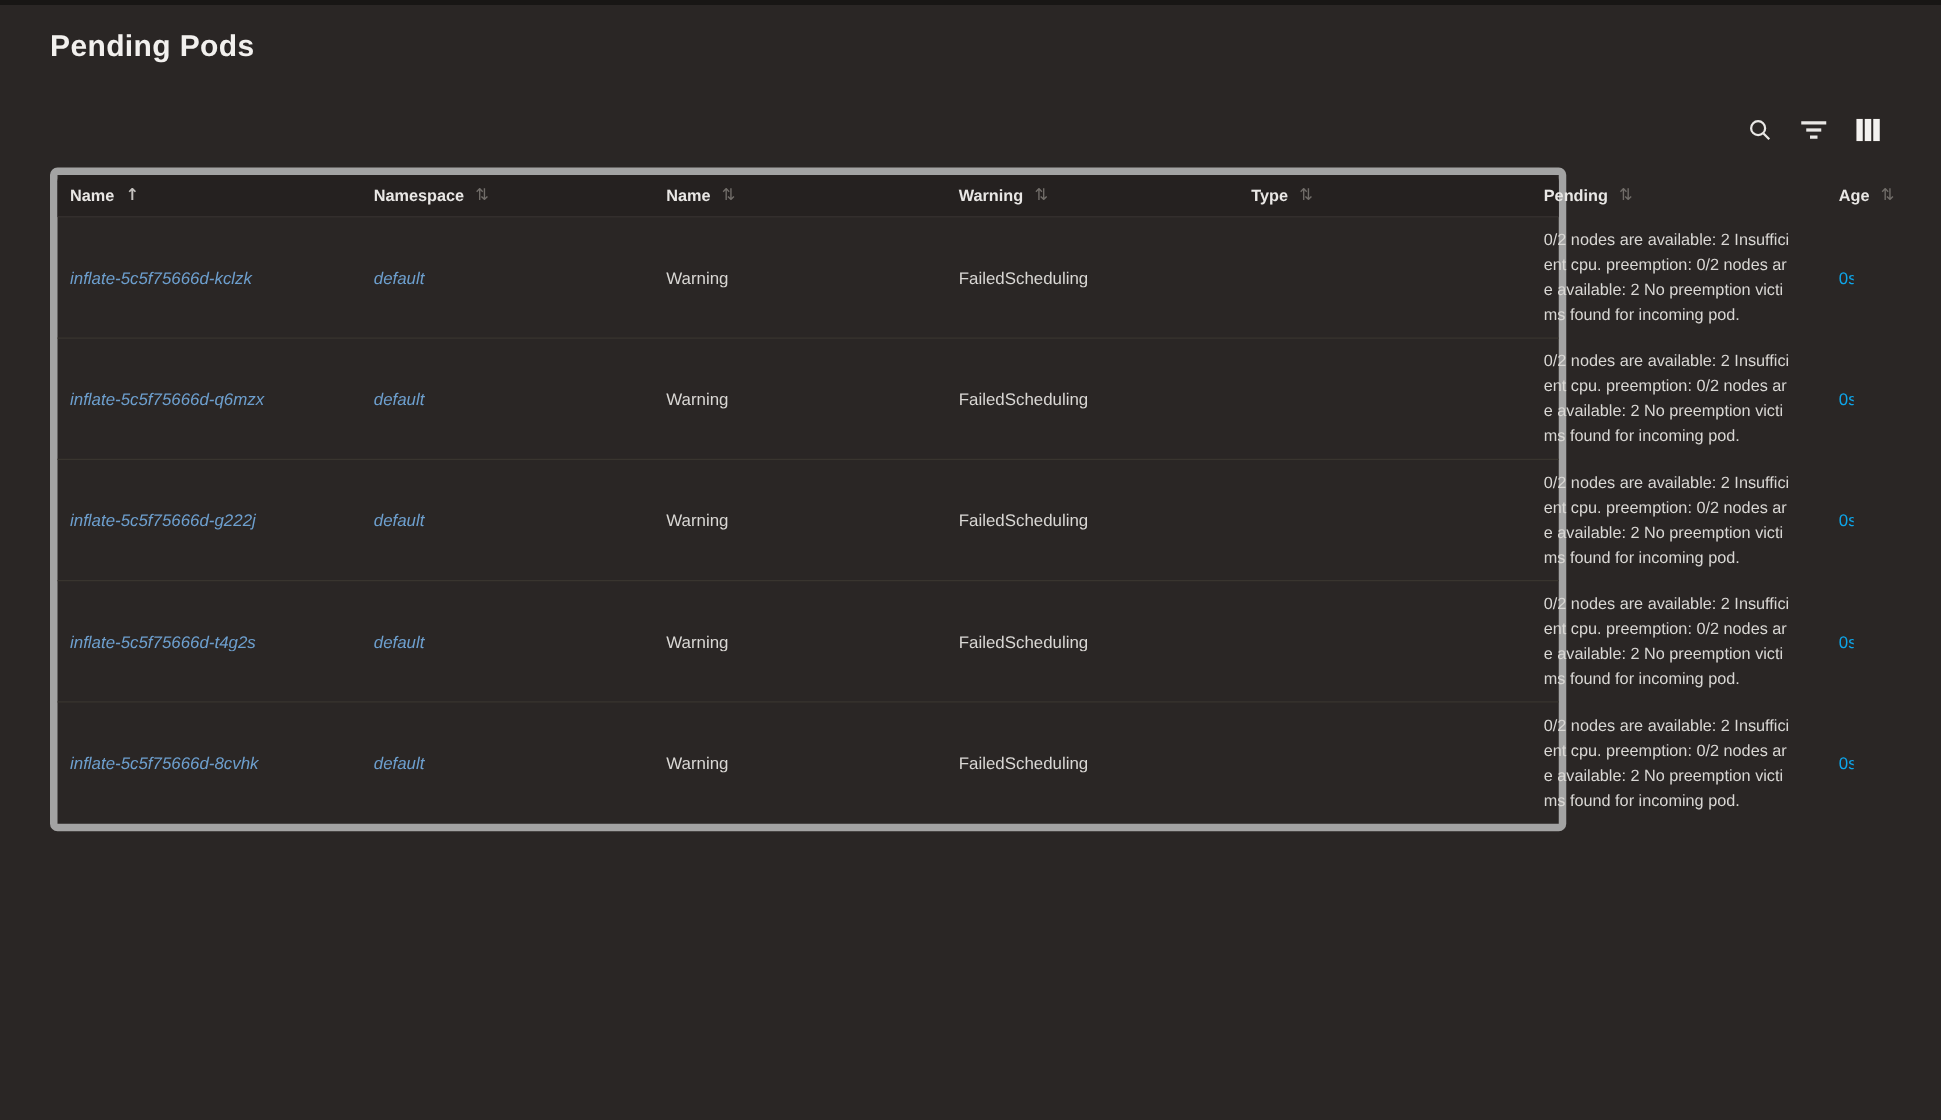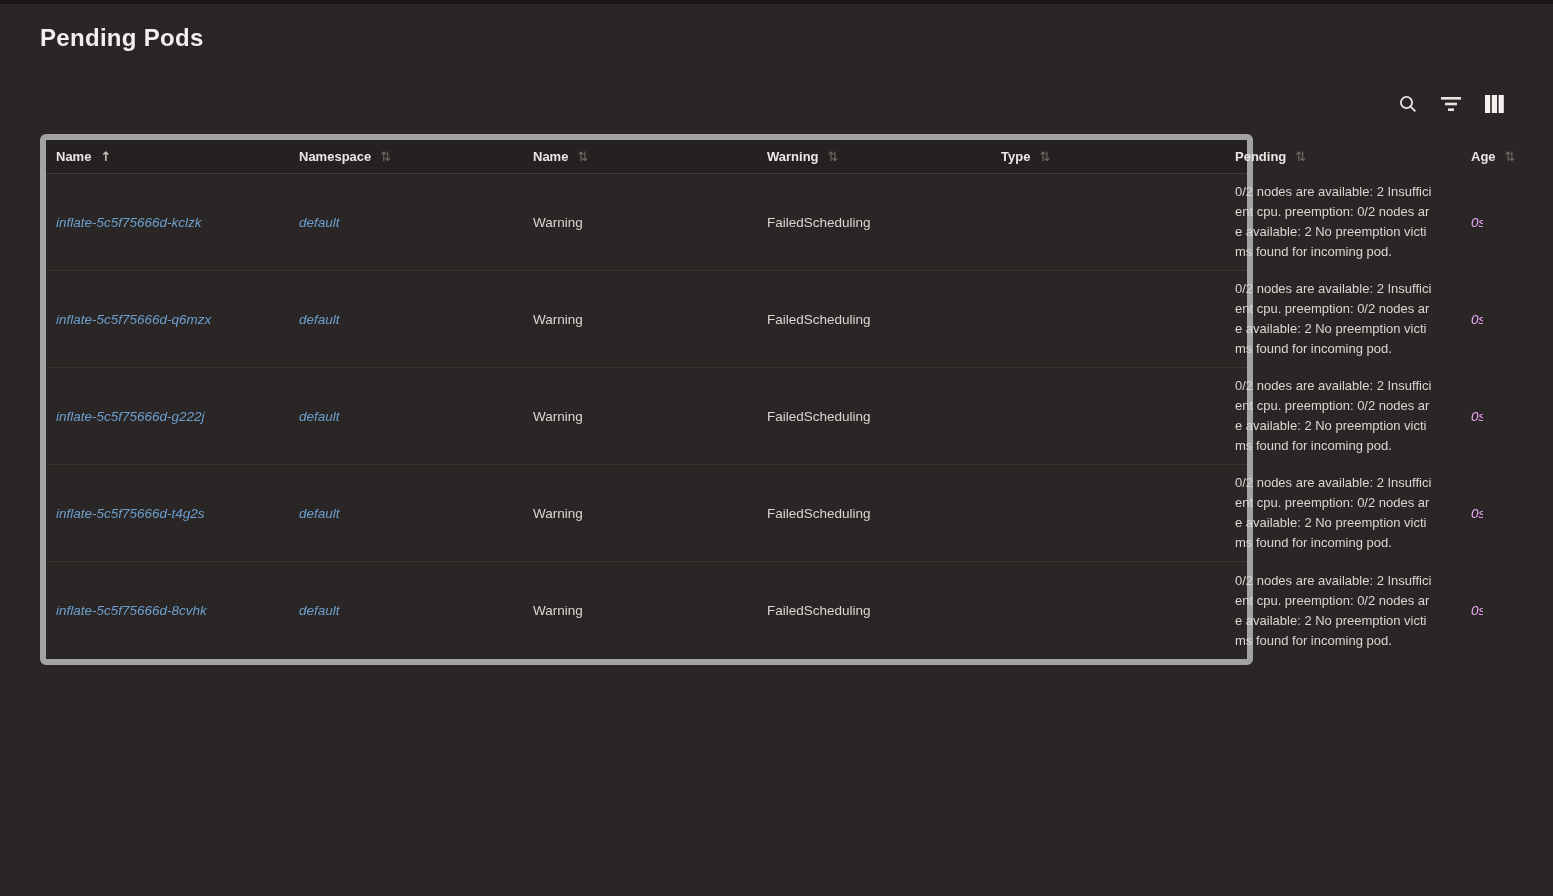--- a/index.html
+++ b/index.html
@@ -101,22 +101,21 @@
     line-height: 20px;
     color: #d9d7d4;
     padding-right: 14px;
   }
   .age-cell {
     display: flex;
     align-items: center;
     justify-content: space-between;
     gap: 7px;
     padding-right: 12px;
-    color: #f0abfc;
-    font-style: italic;
+    color: #0ea5e9;
   }
   .cal-icon { flex: 0 0 auto; display: block; }
 </style>
 </head>
 <body>
 
 <div class="top-strip"></div>
 
 <h1 class="page-title">Pending Pods</h1>
 

